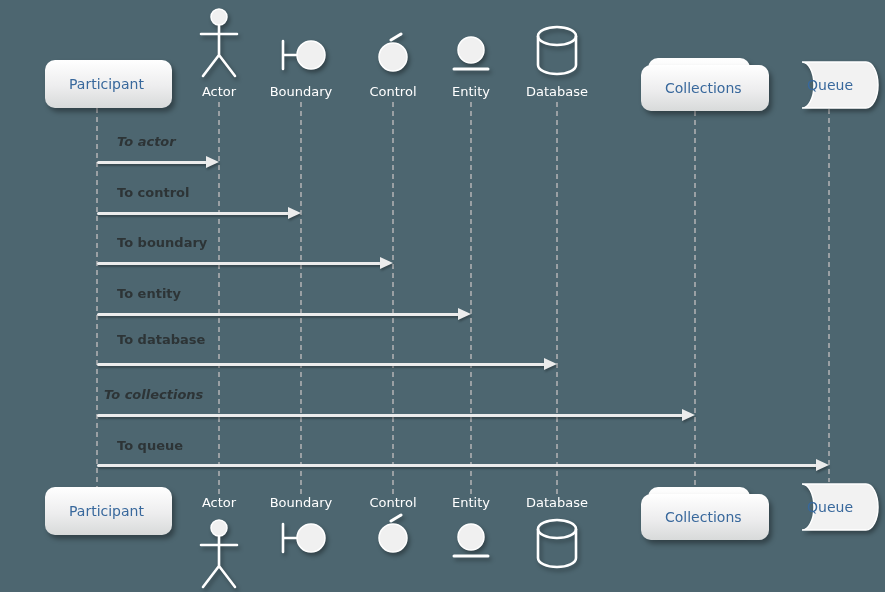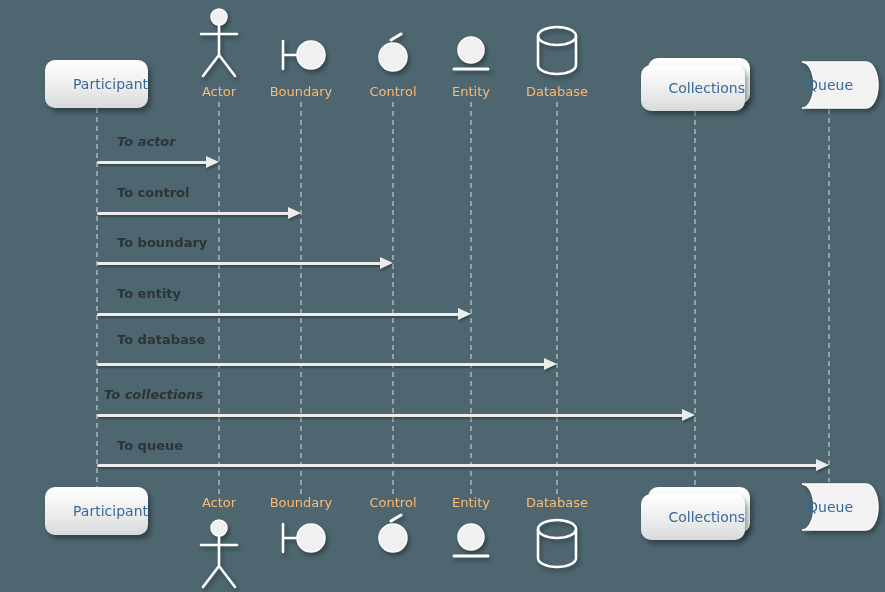--- a/index.html
+++ b/index.html
@@ -9,31 +9,31 @@
     font-family:"DejaVu Sans","Liberation Sans",sans-serif;
   }
   .lifeline{
     position:absolute;width:2px;
     background:repeating-linear-gradient(to bottom,#9aa0a4 0 5px,rgba(0,0,0,0) 5px 9px);
   }
   .shape-box{
     position:absolute;border-radius:10px;
     background:linear-gradient(180deg,#ffffff 0%,#ededee 55%,#d8dada 100%);
     box-shadow:3px 4px 5px rgba(0,0,0,.35);
-    display:flex;align-items:center;justify-content:flex-end;
-    color:#38689c;font-size:14px;
+    display:flex;align-items:center;justify-content:flex-start;
+    color:#38689c;font-size:14px;padding-left:24px;
   }
   .shape-back{
     position:absolute;border-radius:10px;
     background:linear-gradient(180deg,#ffffff 0%,#e4e5e5 100%);
     box-shadow:3px 4px 5px rgba(0,0,0,.35);
   }
   .p-label{
     position:absolute;transform:translateX(-50%);
-    color:#fdba74;font-size:13px;white-space:nowrap;
+    color:#ffffff;font-size:13px;white-space:nowrap;
   }
   .msg-label{
     position:absolute;color:#2d3436;font-size:13px;font-weight:bold;white-space:nowrap;
   }
   .arrow-line{
     position:absolute;height:3px;background:#ececec;border-radius:2px;
     box-shadow:1px 2px 2px rgba(0,0,0,.3);
   }
   .arrow-head{
     position:absolute;width:0;height:0;

